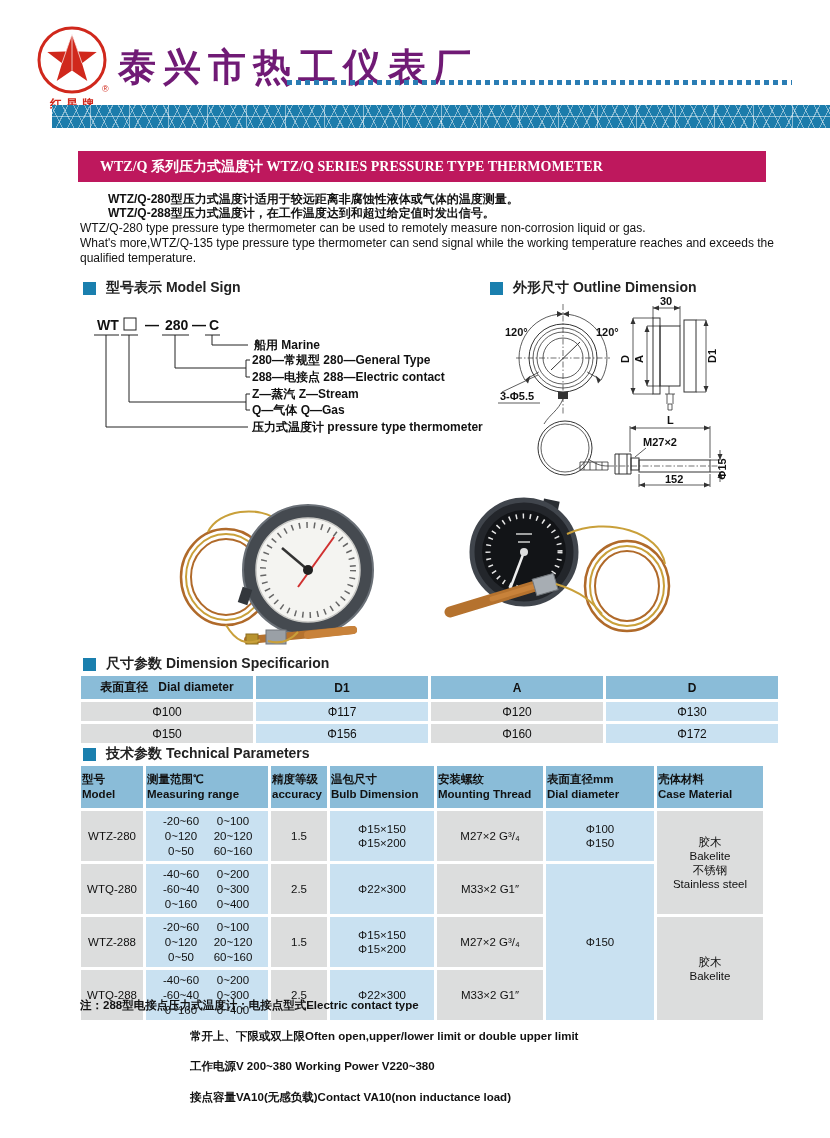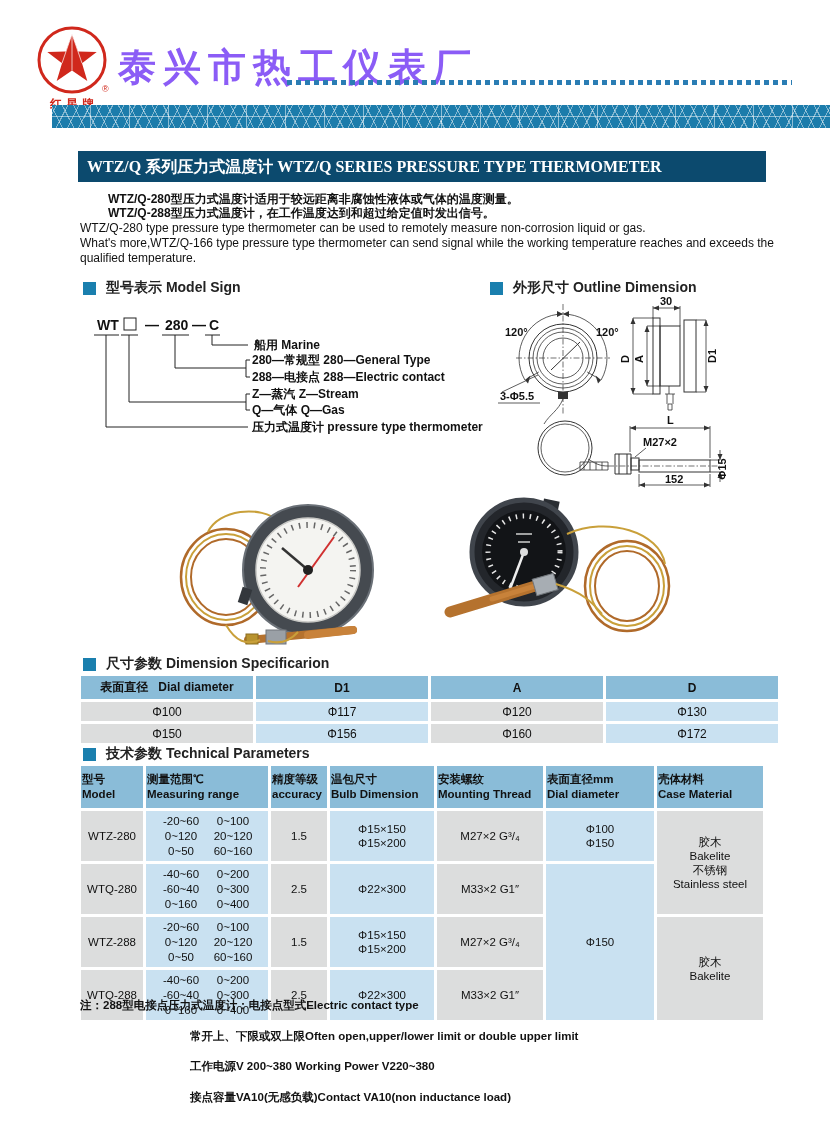--- a/index.html
+++ b/index.html
@@ -4,33 +4,33 @@
 <style>
   html,body{margin:0;padding:0;background:#ffffff;}
   .page{position:relative;width:830px;height:1138px;background:#fff;overflow:hidden;
         font-family:"Liberation Sans",sans-serif;color:#111;}
   .abs{position:absolute;}
 
   
   .brand-text{position:absolute;left:38px;top:96px;width:72px;text-align:center;
               color:#d0281c;font-size:12px;font-weight:bold;letter-spacing:4px;}
   .company{position:absolute;left:118px;top:42px;font-size:38px;font-weight:bold;
-           letter-spacing:7px;color:#8b5cf6;white-space:nowrap;}
+           letter-spacing:7px;color:#701a75;white-space:nowrap;}
   .dotted{position:absolute;left:287px;top:80px;width:505px;height:5px;
           background-image:repeating-linear-gradient(90deg,#2a7db4 0 5px,transparent 5px 9px);}
   .banner{position:absolute;left:52px;top:105px;width:778px;height:23px;background-color:#1c7cab;
           background-image:
             repeating-linear-gradient(63deg,transparent 0 9px,rgba(255,255,255,.45) 9px 10px),
             repeating-linear-gradient(-63deg,transparent 0 9px,rgba(255,255,255,.45) 9px 10px),
             repeating-linear-gradient(90deg,transparent 0 38px,rgba(255,255,255,.5) 38px 39px),
             linear-gradient(180deg,transparent 0 11px,rgba(255,255,255,.5) 11px 12px,transparent 12px);}
 
-  .titlebar{position:absolute;left:78px;top:151px;width:688px;height:31px;background:#0c4a6e;
-            color:#fff;font-family:"Liberation Serif",serif;font-weight:bold;font-size:16px;
-            line-height:31px;padding-left:9px;box-sizing:border-box;white-space:nowrap;}
+  .titlebar{position:absolute;left:78px;top:151px;width:688px;height:31px;background:#be185d;
+            color:#fff;font-family:"Liberation Serif",serif;font-weight:bold;font-size:14px;
+            line-height:31px;padding-left:22px;box-sizing:border-box;white-space:nowrap;}
 
   .intro{position:absolute;left:80px;top:193px;width:696px;font-size:12px;line-height:13px;}
   .intro .cn{font-weight:bold;margin-left:28px;margin-bottom:1px;}
   .intro .en{margin-top:2px;}
 
   .section-head{position:absolute;display:flex;align-items:center;gap:10px;
                 font-size:14px;font-weight:bold;color:#222;white-space:nowrap;}
   .section-head .sq{width:13px;height:13px;background:#1a7fae;flex:0 0 auto;}
 
   
@@ -75,21 +75,21 @@
   <h1 class="company" style="margin:0">泰兴市热工仪表厂</h1>
   <div class="dotted"></div>
   <div class="banner"></div>
 
   <div class="titlebar">WTZ/Q 系列压力式温度计 WTZ/Q SERIES PRESSURE TYPE THERMOMETER</div>
 
   <div class="intro">
     <div class="cn">WTZ/Q-280型压力式温度计适用于较远距离非腐蚀性液体或气体的温度测量。</div>
     <div class="cn">WTZ/Q-288型压力式温度计，在工作温度达到和超过给定值时发出信号。</div>
     <div class="en">WTZ/Q-280 type pressure type thermometer can be used to remotely measure non-corrosion liquid or gas.</div>
-    <div class="en">What's more,WTZ/Q-166 type pressure type thermometer can send signal while the working temperature reaches and exceeds the</div>
+    <div class="en">What's more,WTZ/Q-135 type pressure type thermometer can send signal while the working temperature reaches and exceeds the</div>
     <div class="en">qualified temperature.</div>
   </div>
 
   <div class="section-head" style="left:83px;top:279px">
     <span class="sq"></span>
     <span>型号表示 Model Sign</span>
   </div>
 
   <svg class="abs" style="left:88px;top:310px" width="395" height="135" viewBox="0 0 395 135">
     <text class="dtoken" x="9" y="20">WT</text>

